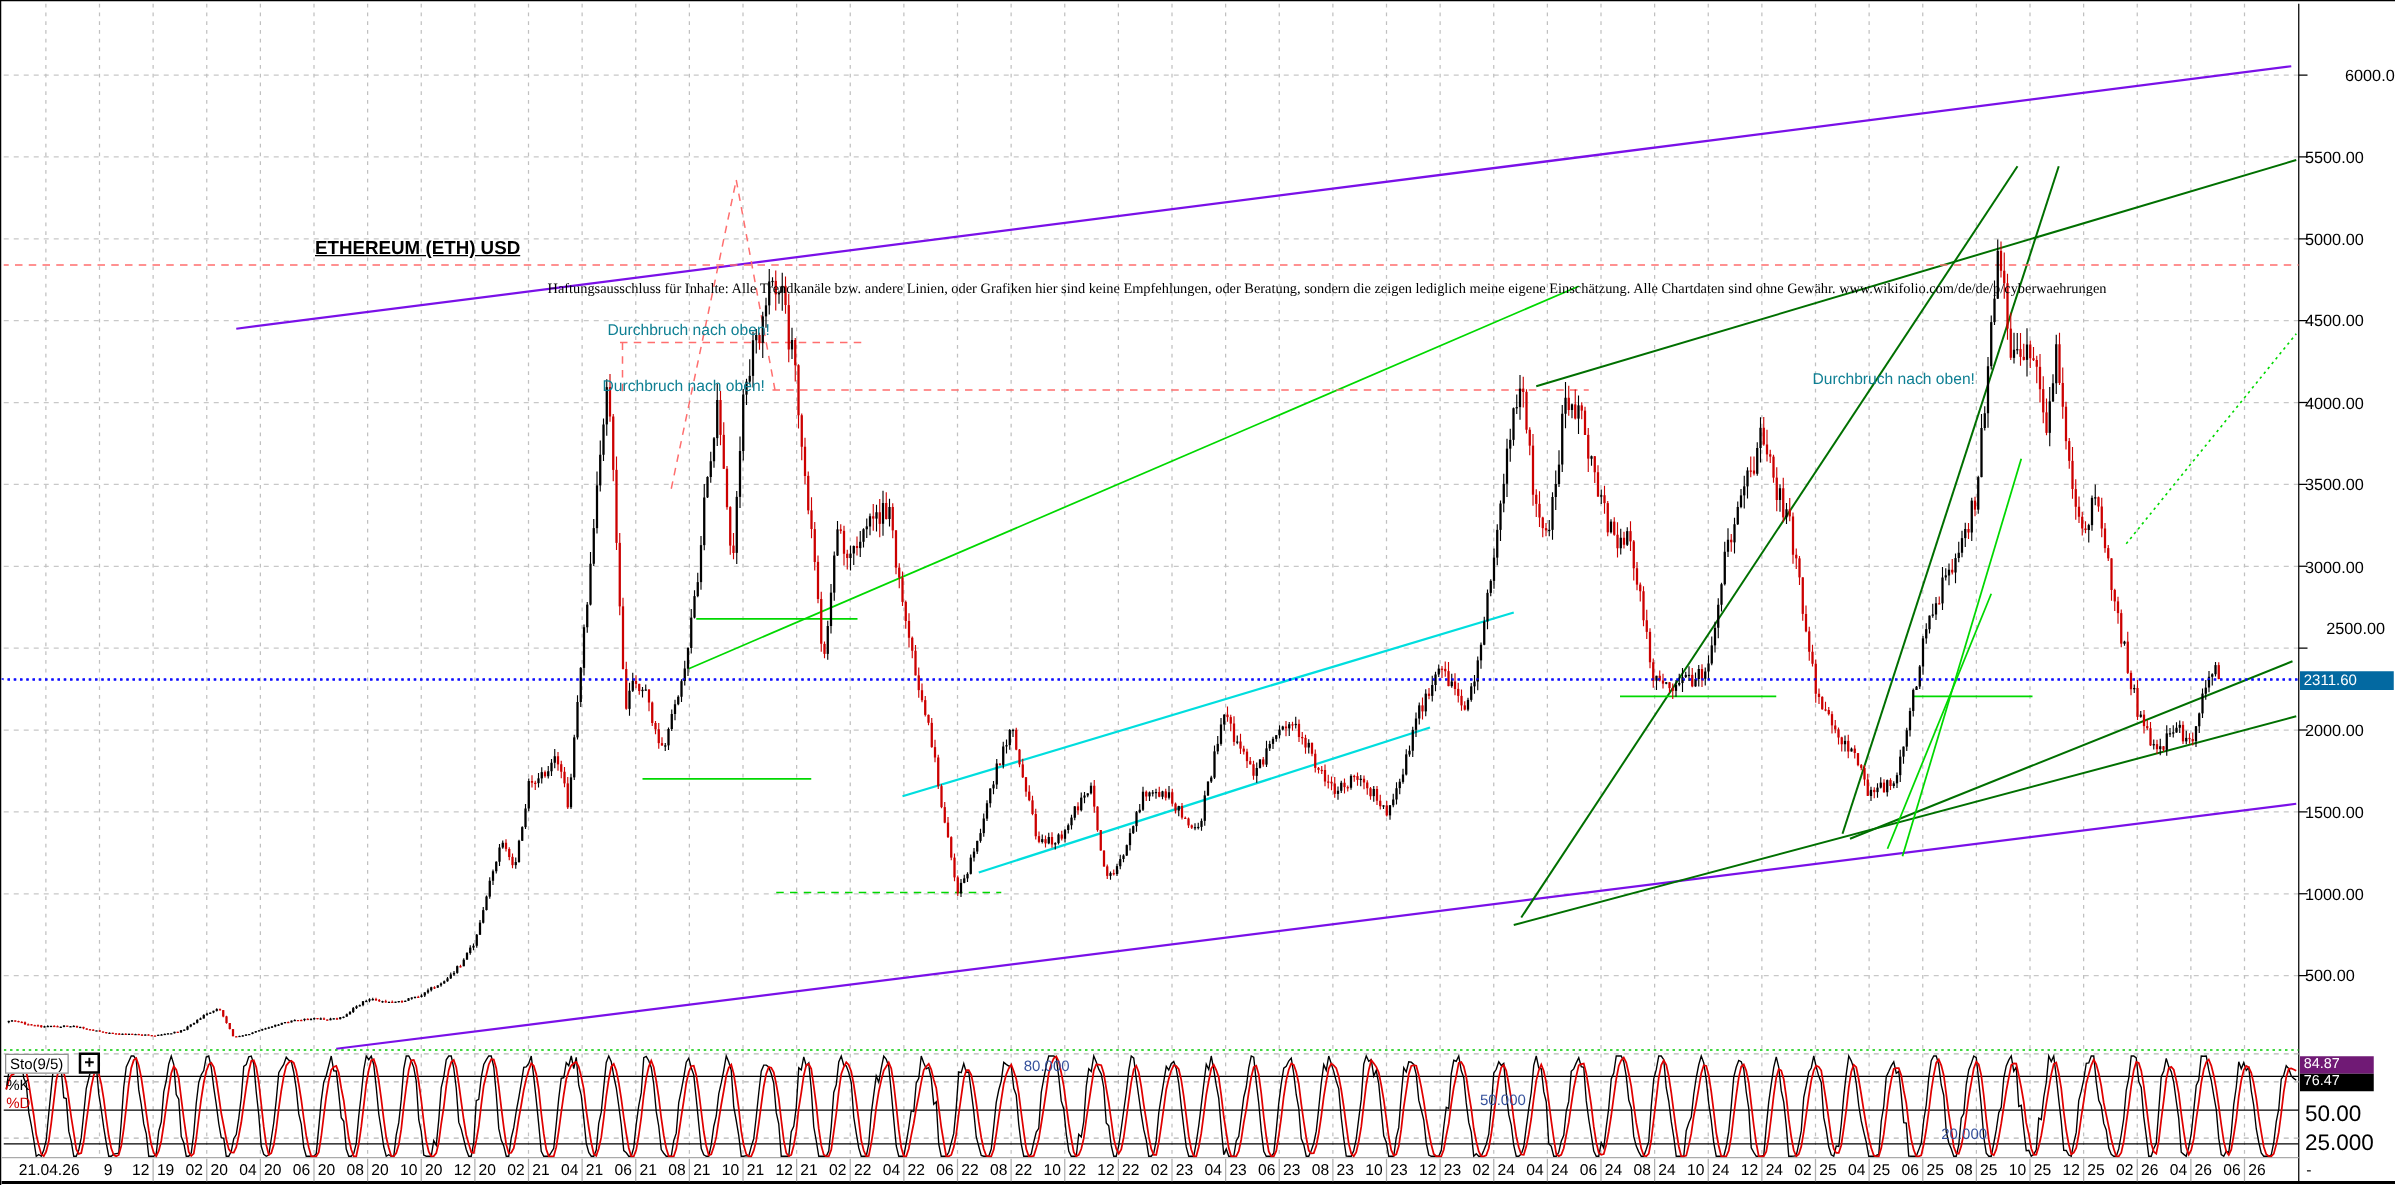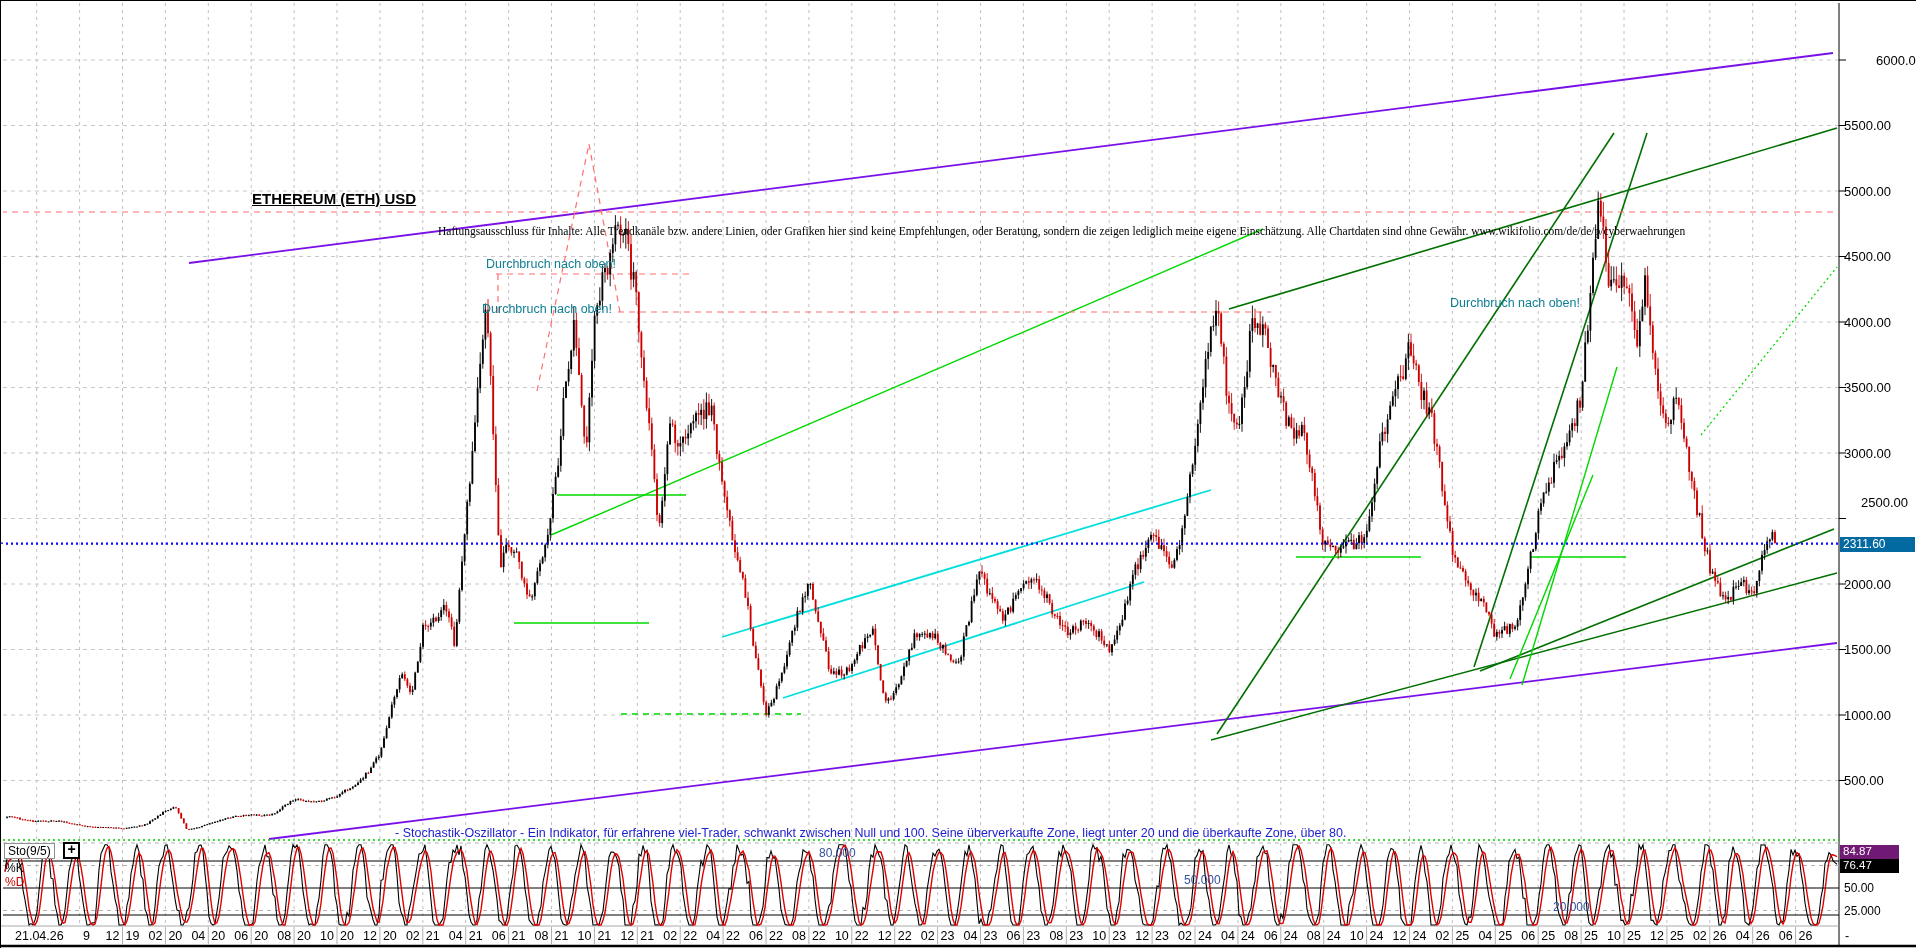--- a/index.html
+++ b/index.html
@@ -6,21 +6,21 @@
   #screen{position:relative;width:1916px;height:948px;background:#ffffff;border:1px solid #000;overflow:hidden;
           font-family:"Liberation Sans",sans-serif;}
   #plot{position:absolute;left:0;top:0;}
   .lbl{position:absolute;white-space:nowrap;}
   #title{left:251px;top:189px;font-size:15px;font-weight:bold;color:#000;text-decoration:underline;}
   #disclaimer{left:437px;top:192px;font-size:11.5px;font-family:"Liberation Serif",serif;color:#000;margin-top:32px;}
   #desc{left:394px;top:825px;font-size:12.5px;color:#1c1ccf;}
   .annot{font-size:12.5px;color:#0e7f93;}
   .yaxis-lbl{left:1843px;font-size:13px;color:#000;}
   .osc-lbl{font-size:12px;color:#35519c;font-weight:bold;}
-  .osc-right{left:1843px;font-size:12px;color:#000;}
+  .osc-right{left:1843px;font-size:18px;color:#000;}
   .date-lbl{top:928px;font-size:12.5px;color:#000;display:flex;gap:6px;}
   #date-start{left:12px;top:928px;font-size:12.5px;background:#fff;padding:0 2px;}
   #date-partial{left:82px;top:928px;font-size:12.5px;}
   #date-end{left:1844px;top:928px;font-size:12.5px;}
   #sto-box{left:3px;top:842px;font-size:12px;color:#000;background:#fff;border:1px solid #909090;padding:0 3px;height:14px;line-height:14px;}
   #plus-btn{left:62px;top:841px;width:13px;height:13px;border:2px solid #000;background:#fff;color:#000;
             font-size:14px;font-weight:bold;line-height:11px;text-align:center;cursor:pointer;}
   #k-label{left:4px;top:860px;font-size:12px;color:#000;}
   #d-label{left:4px;top:874px;font-size:12px;color:#d00000;}
   #d-value{left:1839px;top:844px;width:56px;height:13px;background:#701a75;color:#fff;font-size:11.5px;padding:0 0 1px 3px;}
@@ -878,21 +878,20 @@
         <polyline points="4,870.5 6,857.1 8,849.9 10,855.7 12,843.8 14,851.6 16,846.5 18,861.4 20,866.0 22,888.9 24,899.0 26,911.0 28,924.0 30,922.6 32,924.0 34,919.1 36,911.0 38,889.8 40,870.1 42,850.5 44,843.8 46,851.5 48,855.0 50,877.2 52,877.8 54,903.9 56,912.1 58,924.0 60,924.0 62,919.0 64,909.1 66,889.8 68,869.8 70,861.8 72,853.2 74,852.1 76,851.2 78,874.1 80,886.8 82,901.1 84,913.3 86,924.0 88,924.0 90,922.3 92,921.9 94,921.6 96,896.8 98,868.6 100,852.6 102,848.2 104,843.8 106,843.8 108,846.7 110,870.9 112,882.6 114,898.1 116,905.8 118,924.0 120,924.0 122,924.0 124,922.0 126,904.0 128,896.6 130,872.5 132,863.6 134,850.2 136,843.8 138,850.5 140,874.6 142,878.3 144,908.2 146,913.2 148,924.0 150,924.0 152,921.3 154,905.8 156,881.6 158,865.0 160,858.8 162,855.5 164,844.6 166,843.8 168,852.9 170,869.1 172,882.4 174,897.8 176,909.1 178,909.7 180,924.0 182,924.0 184,920.1 186,910.0 188,906.7 190,893.7 192,877.4 194,852.1 196,850.7 198,844.5 200,843.9 202,850.1 204,872.6 206,890.8 208,916.0 210,922.5 212,924.0 214,923.0 216,910.2 218,897.2 220,879.1 222,857.1 224,853.6 226,850.6 228,844.8 230,847.2 232,847.9 234,856.8 236,869.9 238,890.1 240,898.3 242,916.8 244,924.0 246,924.0 248,924.0 250,924.0 252,921.9 254,901.1 256,879.5 258,864.8 260,859.4 262,851.6 264,843.8 266,855.7 268,855.8 270,873.5 272,893.2 274,896.0 276,918.2 278,924.0 280,924.0 282,921.8 284,913.7 286,891.8 288,874.6 290,854.8 292,843.8 294,846.8 296,843.9 298,850.8 300,868.9 302,890.2 304,902.6 306,916.4 308,924.0 310,922.8 312,924.0 314,924.0 316,906.9 318,897.1 320,878.7 322,854.0 324,843.8 326,843.8 328,847.6 330,852.9 332,864.1 334,894.8 336,904.2 338,923.1 340,924.0 342,924.0 344,924.0 346,911.5 348,915.2 350,895.1 352,869.1 354,860.5 356,846.8 358,843.8 360,843.8 362,853.4 364,869.6 366,896.7 368,902.3 370,910.5 372,918.6 374,924.0 376,924.0 378,912.8 380,879.5 382,878.5 384,860.9 386,850.6 388,846.9 390,843.8 392,843.8 394,852.4 396,874.2 398,901.7 400,911.1 402,915.7 404,924.0 406,924.0 408,909.4 410,901.1 412,888.0 414,877.4 416,865.5 418,852.9 420,852.5 422,849.7 424,843.8 426,860.5 428,878.9 430,898.7 432,920.1 434,924.0 436,924.0 438,924.0 440,920.9 442,917.6 444,898.3 446,877.7 448,861.7 450,861.2 452,849.1 454,851.6 456,843.8 458,853.9 460,844.9 462,867.2 464,875.3 466,893.4 468,913.6 470,921.0 472,924.0 474,924.0 476,919.1 478,897.7 480,888.7 482,868.7 484,848.9 486,843.8 488,848.3 490,859.8 492,869.2 494,883.6 496,898.8 498,919.5 500,921.2 502,924.0 504,924.0 506,917.1 508,898.1 510,883.6 512,873.3 514,845.1 516,844.1 518,847.6 520,853.0 522,866.4 524,888.3 526,900.0 528,918.7 530,921.6 532,924.0 534,924.0 536,924.0 538,911.5 540,905.5 542,881.0 544,871.5 546,860.8 548,848.7 550,845.5 552,853.2 554,858.9 556,877.9 558,898.0 560,917.9 562,922.8 564,924.0 566,924.0 568,914.7 570,900.2 572,891.8 574,874.1 576,865.3 578,855.2 580,843.8 582,848.6 584,855.3 586,884.6 588,895.4 590,907.5 592,924.0 594,924.0 596,923.5 598,924.0 600,916.3 602,909.9 604,892.4 606,873.4 608,856.0 610,851.1 612,851.1 614,852.6 616,858.0 618,865.7 620,889.1 622,898.0 624,924.0 626,924.0 628,924.0 630,924.0 632,904.3 634,900.1 636,884.9 638,853.2 640,855.0 642,844.5 644,851.7 646,849.4 648,870.3 650,900.4 652,911.6 654,924.0 656,923.9 658,924.0 660,924.0 662,919.8 664,900.3 666,873.0 668,866.8 670,848.6 672,843.8 674,851.2 676,851.7 678,857.1 680,865.0 682,892.6 684,905.5 686,917.3 688,924.0 690,924.0 692,924.0 694,914.2 696,889.8 698,874.7 700,859.8 702,864.8 704,853.7 706,843.8 708,846.4 710,852.2 712,872.6 714,894.5 716,915.8 718,924.0 720,924.0 722,924.0 724,913.2 726,901.4 728,887.5 730,888.3 732,865.3 734,861.6 736,843.8 738,849.4 740,854.1 742,853.0 744,861.9 746,882.4 748,880.5 750,914.4 752,924.0 754,924.0 756,924.0 758,920.8 760,913.3 762,905.7 764,885.1 766,856.5 768,857.1 770,849.9 772,856.8 774,856.6 776,872.4 778,888.1 780,908.6 782,916.0 784,923.3 786,924.0 788,924.0 790,924.0 792,918.2 794,900.1 796,880.9 798,871.0 800,863.8 802,848.9 804,850.5 806,851.8 808,851.9 810,869.6 812,875.1 814,898.4 816,914.4 818,924.0 820,924.0 822,924.0 824,922.1 826,912.7 828,904.7 830,901.6 832,873.0 834,861.9 836,851.5 838,843.8 840,843.8 842,843.8 844,845.0 846,860.3 848,879.7 850,886.2 852,905.8 854,919.9 856,924.0 858,924.0 860,924.0 862,906.4 864,908.6 866,896.2 868,868.2 870,854.0 872,856.2 874,843.8 876,848.5 878,854.3 880,858.1 882,869.2 884,897.3 886,899.7 888,915.5 890,924.0 892,924.0 894,915.4 896,901.8 898,887.4 900,873.0 902,855.3 904,843.8 906,845.5 908,861.8 910,876.0 912,890.3 914,902.7 916,911.1 918,924.0 920,924.0 922,921.5 924,911.3 926,889.4 928,876.7 930,864.3 932,852.1 934,855.1 936,850.0 938,848.2 940,853.9 942,865.6 944,883.9 946,900.8 948,916.5 950,924.0 952,924.0 954,924.0 956,913.2 958,899.5 960,883.1 962,866.6 964,850.4 966,854.7 968,843.8 970,854.5 972,867.1 974,877.7 976,901.4 978,922.7 980,918.1 982,924.0 984,924.0 986,924.0 988,911.8 990,908.0 992,892.5 994,876.8 996,868.6 998,853.2 1000,843.8 1002,844.8 1004,864.7 1006,881.6 1008,903.3 1010,920.0 1012,924.0 1014,924.0 1016,924.0 1018,921.6 1020,903.1 1022,881.7 1024,865.9 1026,853.5 1028,852.0 1030,847.8 1032,845.4 1034,858.0 1036,874.8 1038,885.6 1040,909.9 1042,914.7 1044,924.0 1046,924.0 1048,919.4 1050,913.6 1052,903.9 1054,885.6 1056,865.6 1058,850.7 1060,855.3 1062,843.8 1064,849.9 1066,856.3 1068,863.9 1070,870.1 1072,893.0 1074,910.0 1076,923.9 1078,924.0 1080,924.0 1082,919.4 1084,910.1 1086,893.9 1088,878.5 1090,850.3 1092,843.8 1094,848.0 1096,846.7 1098,859.9 1100,855.3 1102,866.1 1104,887.0 1106,907.6 1108,912.8 1110,924.0 1112,924.0 1114,924.0 1116,909.1 1118,900.9 1120,875.2 1122,853.1 1124,856.6 1126,848.4 1128,848.7 1130,850.5 1132,858.7 1134,879.1 1136,886.8 1138,895.0 1140,913.3 1142,923.0 1144,924.0 1146,924.0 1148,924.0 1150,924.0 1152,919.4 1154,900.6 1156,884.8 1158,885.9 1160,858.0 1162,847.2 1164,848.0 1166,843.8 1168,855.4 1170,861.2 1172,881.3 1174,896.9 1176,904.7 1178,924.0 1180,922.0 1182,924.0 1184,924.0 1186,919.4 1188,914.4 1190,906.4 1192,885.4 1194,857.5 1196,854.4 1198,848.4 1200,851.4 1202,849.7 1204,873.1 1206,890.7 1208,899.0 1210,915.4 1212,924.0 1214,924.0 1216,922.3 1218,916.4 1220,900.9 1222,885.9 1224,873.0 1226,851.3 1228,843.8 1230,853.3 1232,854.0 1234,872.3 1236,880.4 1238,914.0 1240,916.0 1242,924.0 1244,924.0 1246,920.8 1248,911.9 1250,907.3 1252,888.0 1254,880.1 1256,856.1 1258,854.1 1260,849.3 1262,845.2 1264,852.4 1266,852.8 1268,879.5 1270,894.4 1272,906.6 1274,919.8 1276,924.0 1278,924.0 1280,913.2 1282,917.5 1284,900.7 1286,885.4 1288,862.1 1290,857.4 1292,843.8 1294,843.8 1296,843.8 1298,848.4 1300,859.9 1302,879.0 1304,885.2 1306,908.1 1308,915.9 1310,920.5 1312,924.0 1314,924.0 1316,918.4 1318,912.1 1320,884.0 1322,862.1 1324,854.7 1326,843.8 1328,843.8 1330,846.7 1332,869.2 1334,880.0 1336,896.1 1338,908.6 1340,924.0 1342,924.0 1344,924.0 1346,924.0 1348,903.6 1350,897.4 1352,892.6 1354,874.4 1356,861.0 1358,850.8 1360,843.8 1362,849.3 1364,862.7 1366,881.9 1368,895.3 1370,913.4 1372,924.0 1374,924.0 1376,924.0 1378,924.0 1380,916.2 1382,904.3 1384,883.8 1386,860.6 1388,852.6 1390,847.4 1392,848.4 1394,854.1 1396,872.6 1398,885.8 1400,917.3 1402,920.9 1404,924.0 1406,924.0 1408,924.0 1410,923.3 1412,900.5 1414,880.5 1416,866.3 1418,852.9 1420,844.5 1422,852.9 1424,871.5 1426,880.7 1428,899.7 1430,924.0 1432,924.0 1434,923.9 1436,923.5 1438,914.1 1440,903.7 1442,876.8 1444,867.4 1446,856.6 1448,853.4 1450,843.8 1452,852.7 1454,859.9 1456,865.0 1458,893.1 1460,902.9 1462,916.4 1464,922.8 1466,924.0 1468,915.9 1470,916.2 1472,898.4 1474,875.9 1476,858.3 1478,843.8 1480,847.7 1482,853.5 1484,865.7 1486,883.4 1488,895.7 1490,904.5 1492,912.7 1494,924.0 1496,924.0 1498,924.0 1500,923.4 1502,922.6 1504,896.0 1506,884.0 1508,860.4 1510,856.2 1512,851.7 1514,848.5 1516,857.6 1518,856.1 1520,874.7 1522,897.1 1524,897.5 1526,923.8 1528,924.0 1530,924.0 1532,924.0 1534,918.9 1536,913.4 1538,895.0 1540,883.0 1542,861.3 1544,847.5 1546,843.8 1548,843.8 1550,850.7 1552,867.0 1554,875.2 1556,904.3 1558,913.2 1560,918.0 1562,924.0 1564,924.0 1566,915.0 1568,893.5 1570,889.8 1572,866.6 1574,854.9 1576,849.9 1578,843.8 1580,845.1 1582,863.7 1584,883.6 1586,908.4 1588,921.5 1590,924.0 1592,924.0 1594,913.8 1596,902.9 1598,889.2 1600,884.9 1602,861.4 1604,851.7 1606,847.1 1608,843.8 1610,856.1 1612,852.7 1614,884.2 1616,883.3 1618,902.4 1620,919.5 1622,919.2 1624,924.0 1626,922.5 1628,918.8 1630,893.5 1632,894.7 1634,876.8 1636,865.1 1638,843.8 1640,848.3 1642,843.8 1644,860.2 1646,878.7 1648,896.1 1650,919.3 1652,919.4 1654,923.0 1656,924.0 1658,913.5 1660,904.9 1662,879.5 1664,871.9 1666,862.7 1668,849.6 1670,849.3 1672,843.8 1674,843.8 1676,864.5 1678,879.2 1680,883.8 1682,897.7 1684,903.0 1686,917.5 1688,922.4 1690,924.0 1692,924.0 1694,918.1 1696,906.8 1698,893.8 1700,871.2 1702,861.6 1704,843.8 1706,843.8 1708,845.3 1710,864.2 1712,868.9 1714,892.5 1716,907.7 1718,924.0 1720,924.0 1722,917.8 1724,913.7 1726,887.4 1728,860.3 1730,855.8 1732,845.7 1734,852.3 1736,856.3 1738,864.9 1740,879.8 1742,893.9 1744,920.8 1746,922.5 1748,924.0 1750,916.6 1752,906.1 1754,887.3 1756,867.4 1758,863.1 1760,843.8 1762,844.0 1764,843.8 1766,854.9 1768,863.4 1770,875.4 1772,886.5 1774,909.7 1776,922.7 1778,924.0 1780,919.9 1782,921.0 1784,905.3 1786,882.5 1788,868.8 1790,848.4 1792,854.0 1794,849.1 1796,855.3 1798,853.0 1800,871.6 1802,883.4 1804,902.0 1806,912.8 1808,921.4 1810,924.0 1812,924.0 1814,924.0 1816,922.9 1818,913.2 1820,896.3 1822,886.4 1824,862.3 1826,859.0 1828,851.6 1830,853.8 1832,859.7 1834,861.7 1836,863.2 " fill="none" stroke="#000000" stroke-width="1.1"></polyline>
         <polyline points="4,870.5 6,863.8 8,859.2 10,858.3 12,851.6 14,850.3 16,849.4 18,850.8 20,856.4 22,865.7 24,878.8 26,891.2 28,906.6 30,915.1 32,922.3 34,924.0 36,920.2 38,912.0 40,897.5 42,880.3 44,863.5 46,854.0 48,850.2 50,856.9 52,865.4 54,878.5 56,892.8 58,905.3 60,918.4 62,922.1 64,921.4 66,912.0 68,896.9 70,882.6 72,868.6 74,859.2 76,854.6 78,857.6 80,866.1 82,878.3 84,893.8 86,907.8 88,917.7 90,923.0 92,924.0 94,923.0 96,915.7 98,902.2 100,884.9 102,866.6 104,853.3 106,847.1 108,845.6 110,851.3 112,861.0 114,874.6 116,889.3 118,903.1 120,914.5 122,921.2 124,924.0 126,919.8 128,911.8 130,898.8 132,884.2 134,870.7 136,857.5 138,852.0 140,854.8 142,861.8 144,877.9 146,893.6 148,907.5 150,920.5 152,923.7 154,921.9 156,909.7 158,893.4 160,877.8 162,865.2 164,856.0 166,850.7 168,849.2 170,852.6 172,862.1 174,875.6 176,889.6 178,899.8 180,910.2 182,918.3 184,921.0 186,921.1 188,916.7 190,907.6 192,897.0 194,882.5 196,868.5 198,856.2 200,847.8 202,847.3 204,852.8 206,864.4 208,882.4 210,900.5 212,914.9 214,922.9 216,921.5 218,915.1 220,902.4 222,885.9 224,871.7 226,860.1 228,851.5 230,849.0 232,847.6 234,849.2 236,855.5 238,866.2 240,878.8 242,893.8 244,907.5 246,916.9 248,924.0 250,924.0 252,924.0 254,920.8 256,908.2 258,891.8 260,876.2 262,863.9 264,854.9 266,852.6 268,851.7 270,857.2 272,869.5 274,879.6 276,895.2 278,909.4 280,918.6 282,924.0 284,924.0 286,914.4 288,900.5 290,883.7 292,866.2 294,855.0 296,847.3 298,846.3 300,852.6 302,863.5 304,878.1 306,894.5 308,909.0 310,917.2 312,923.8 314,924.0 316,921.4 318,914.9 320,902.3 322,884.2 324,868.4 326,855.1 328,847.3 330,847.0 332,852.1 334,864.8 336,879.0 338,896.6 340,911.8 342,920.3 344,924.0 346,923.9 348,921.4 350,913.0 352,897.8 354,885.0 356,867.9 358,855.1 360,848.7 362,847.0 364,852.7 366,865.9 368,880.5 370,894.8 372,907.0 374,914.1 376,920.8 378,921.4 380,911.6 382,900.0 384,882.9 386,867.4 388,859.2 390,850.6 392,846.3 394,846.7 396,853.6 398,868.0 400,884.9 402,900.7 404,914.7 406,921.6 408,921.2 410,917.5 412,907.0 414,894.0 416,883.0 418,871.0 420,862.1 422,855.2 424,849.7 426,851.6 428,858.2 430,870.5 432,889.6 434,905.9 436,918.5 438,924.0 440,924.0 442,924.0 444,916.7 446,903.6 448,888.8 450,874.7 452,862.4 454,855.9 456,851.4 458,849.6 460,848.6 462,852.5 464,860.3 466,870.2 468,887.4 470,900.8 472,913.0 474,922.2 476,923.6 478,917.8 480,908.9 482,893.6 484,876.0 486,862.5 488,852.4 490,850.2 492,855.3 494,865.2 496,877.9 498,892.8 500,905.8 502,917.4 504,924.0 506,924.0 508,918.9 510,907.2 512,893.0 514,875.0 516,861.5 518,852.5 520,847.5 522,852.8 524,863.8 526,876.9 528,893.4 530,907.2 532,917.7 534,924.0 536,924.0 538,924.0 540,918.1 542,905.8 544,892.4 546,879.7 548,865.5 550,856.6 552,852.0 554,851.6 556,858.9 558,872.0 560,888.2 562,904.2 564,915.8 566,923.2 568,922.4 570,916.7 572,908.5 574,895.2 576,882.8 578,871.6 580,859.6 582,853.2 584,850.7 586,858.1 588,871.0 590,885.7 592,904.0 594,915.2 596,922.3 598,924.0 600,924.0 602,919.3 604,911.5 606,898.0 608,882.9 610,868.2 612,857.9 614,852.7 616,853.2 618,856.8 620,866.3 622,877.7 624,895.0 626,911.1 628,921.4 630,924.0 632,923.0 634,915.4 636,904.1 638,885.6 640,873.3 642,859.4 644,851.1 646,850.1 648,854.0 650,867.9 652,882.9 654,901.9 656,915.3 658,922.7 660,924.0 662,924.0 664,918.8 666,904.5 668,890.0 670,872.2 672,858.1 674,852.6 676,848.8 678,851.0 680,856.2 682,866.6 684,880.0 686,895.1 688,911.4 690,919.4 692,924.0 694,923.7 696,913.7 698,901.1 700,884.6 702,872.3 704,863.3 706,855.5 708,852.2 710,849.0 712,853.7 714,866.4 716,883.8 718,902.5 720,917.0 722,924.0 724,924.0 726,918.0 728,907.3 730,897.6 732,885.6 734,875.7 736,864.7 738,855.0 740,852.2 742,850.1 744,854.6 746,862.8 748,869.4 750,884.8 752,900.6 754,912.6 756,924.0 758,924.0 760,923.0 762,916.9 764,906.3 766,890.2 768,876.1 770,862.2 772,855.1 774,855.1 776,858.9 778,868.5 780,881.4 782,896.3 784,909.0 786,918.2 788,923.6 790,924.0 792,924.0 794,918.7 796,906.4 798,892.5 800,878.9 802,866.1 804,858.6 806,853.8 808,850.8 810,856.0 812,862.1 814,873.8 816,889.4 818,904.5 820,918.3 822,924.0 824,924.0 826,923.7 828,917.4 830,910.3 832,898.0 834,885.3 836,872.0 838,857.6 840,850.2 842,845.7 844,844.1 846,848.2 848,857.2 850,867.8 852,883.0 854,897.9 856,909.8 858,920.8 860,924.0 862,922.9 864,918.2 866,909.7 868,894.8 870,881.7 872,868.6 874,855.6 876,850.6 878,850.7 880,851.2 882,857.5 884,869.7 886,881.1 888,895.4 890,909.8 892,918.0 894,921.9 896,918.5 898,908.7 900,894.4 902,879.4 904,864.9 906,854.4 908,851.6 910,856.8 912,868.4 914,882.7 916,895.0 918,908.1 920,918.1 922,922.8 924,922.8 926,913.1 928,899.7 930,885.4 932,870.6 934,862.1 936,855.4 938,851.3 940,851.8 942,854.4 944,862.9 946,876.1 948,891.7 950,907.9 952,918.6 954,924.0 956,924.0 958,916.6 960,905.7 962,890.6 964,874.9 966,863.7 968,853.9 970,850.8 972,855.0 974,860.8 976,875.2 978,892.2 980,905.0 982,917.5 984,924.0 986,924.0 988,924.0 990,920.0 992,910.6 994,897.3 996,886.5 998,872.8 1000,860.6 1002,852.6 1004,851.6 1006,858.7 1008,873.6 1010,892.4 1012,908.0 1014,920.2 1016,924.0 1018,924.0 1020,919.8 1022,907.6 1024,893.1 1026,876.0 1028,863.3 1030,854.8 1032,849.7 1034,850.8 1036,856.5 1038,866.0 1040,882.1 1042,896.2 1044,909.2 1046,919.4 1048,921.7 1050,921.5 1052,915.8 1054,905.6 1056,892.2 1058,876.5 1060,864.3 1062,853.9 1064,849.9 1066,851.3 1068,853.5 1070,860.1 1072,870.8 1074,884.2 1076,899.3 1078,913.9 1080,921.8 1082,924.0 1084,920.7 1086,912.0 1088,900.5 1090,883.2 1092,866.6 1094,855.1 1096,847.2 1098,849.6 1100,852.5 1102,857.0 1104,867.1 1106,879.0 1108,893.4 1110,908.4 1112,919.2 1114,923.4 1116,922.5 1118,916.1 1120,902.3 1122,884.6 1124,871.5 1126,858.3 1128,851.7 1130,851.1 1132,851.6 1134,859.2 1136,868.7 1138,879.9 1140,893.5 1142,904.5 1144,914.5 1146,922.2 1148,924.0 1150,924.0 1152,924.0 1154,918.8 1156,907.6 1158,897.7 1160,882.3 1162,869.0 1164,859.8 1166,849.3 1168,848.6 1170,852.1 1172,860.4 1174,873.7 1176,886.0 1178,901.8 1180,912.0 1182,920.1 1184,924.0 1186,924.0 1188,923.3 1190,917.6 1192,906.4 1194,890.9 1196,875.9 1198,861.4 1200,852.9 1202,851.0 1204,855.6 1206,866.2 1208,878.1 1210,894.6 1212,908.0 1214,916.8 1216,922.6 1218,922.8 1220,916.3 1222,906.4 1224,894.0 1226,877.8 1228,863.5 1230,855.4 1232,850.6 1234,855.8 1236,865.0 1238,880.2 1240,895.7 1242,909.8 1244,922.2 1246,923.9 1248,922.9 1250,917.6 1252,907.0 1254,896.9 1256,882.9 1258,869.6 1260,859.9 1262,851.2 1264,850.3 1266,849.9 1268,857.5 1270,869.8 1272,883.3 1274,900.1 1276,912.8 1278,921.2 1280,922.8 1282,922.2 1284,914.9 1286,904.2 1288,891.4 1290,876.4 1292,862.2 1294,851.8 1296,847.2 1298,845.0 1300,849.0 1302,857.8 1304,868.1 1306,883.1 1308,897.1 1310,907.4 1312,917.9 1314,923.4 1316,924.0 1318,921.9 1320,911.2 1322,894.2 1324,878.2 1326,861.2 1328,851.1 1330,847.3 1332,850.9 1334,859.9 1336,873.0 1338,888.5 1340,903.4 1342,916.0 1344,924.0 1346,924.0 1348,923.5 1350,915.3 1352,905.9 1354,892.0 1356,881.4 1358,869.7 1360,857.5 1362,851.2 1364,851.7 1366,859.4 1368,872.3 1370,888.3 1372,905.2 1374,915.8 1376,924.0 1378,924.0 1380,924.0 1382,919.5 1384,908.5 1386,891.2 1388,875.3 1390,861.1 1392,852.2 1394,850.6 1396,855.6 1398,865.2 1400,882.5 1402,899.2 1404,913.6 1406,923.9 1408,924.0 1410,924.0 1412,920.3 1414,908.6 1416,892.6 1418,875.1 1420,861.1 1422,854.2 1424,855.4 1426,862.4 1428,876.2 1430,894.3 1432,908.4 1434,919.2 1436,924.0 1438,922.4 1440,916.3 1442,904.5 1444,890.5 1446,876.1 1448,863.5 1450,855.3 1452,851.6 1454,852.5 1456,855.4 1458,867.7 1460,880.2 1462,894.3 1464,908.8 1466,918.1 1468,921.3 1470,921.3 1472,915.2 1474,901.6 1476,887.2 1478,869.1 1480,856.4 1482,850.8 1484,852.7 1486,862.6 1488,874.6 1490,887.3 1492,899.1 1494,909.3 1496,917.4 1498,923.3 1500,924.0 1502,924.0 1504,917.5 1506,906.5 1508,890.8 1510,874.2 1512,863.1 1514,854.2 1516,853.5 1518,853.5 1520,859.2 1522,871.4 1524,881.3 1526,898.3 1528,910.7 1530,918.9 1532,924.0 1534,924.0 1536,923.2 1538,914.4 1540,902.6 1542,888.2 1544,871.7 1546,858.9 1548,849.1 1550,846.5 1552,851.3 1554,859.2 1556,874.3 1558,889.9 1560,902.7 1562,916.4 1564,921.6 1566,922.0 1568,915.9 1570,905.8 1572,891.2 1574,876.2 1576,865.3 1578,853.8 1580,848.4 1582,850.6 1584,859.1 1586,875.2 1588,894.3 1590,910.3 1592,921.8 1594,923.2 1596,918.5 1598,909.0 1600,897.7 1602,884.6 1604,871.8 1606,861.3 1608,851.0 1610,849.7 1612,849.9 1614,859.2 1616,869.1 1618,880.6 1620,897.3 1622,906.1 1624,917.8 1626,922.9 1628,922.7 1630,916.2 1632,907.4 1634,895.9 1636,882.5 1638,870.1 1640,858.5 1642,850.2 1644,849.0 1646,857.7 1648,869.7 1650,888.5 1652,903.4 1654,914.5 1656,922.5 1658,921.1 1660,917.4 1662,906.6 1664,892.5 1666,879.8 1668,865.9 1670,858.4 1672,851.3 1674,846.6 1676,850.4 1678,857.8 1680,867.8 1682,881.3 1684,890.9 1686,900.5 1688,910.2 1690,918.1 1692,924.0 1694,924.0 1696,921.2 1698,912.2 1700,897.5 1702,883.3 1704,867.6 1706,855.1 1708,848.6 1710,849.3 1712,855.5 1714,867.7 1716,883.3 1718,899.2 1720,914.1 1722,920.4 1724,921.9 1726,911.9 1728,894.8 1730,879.3 1732,862.3 1734,853.5 1736,852.5 1738,854.8 1740,863.3 1742,873.7 1744,889.9 1746,904.3 1748,916.9 1750,922.6 1752,918.9 1754,910.1 1756,894.4 1758,881.0 1760,865.4 1762,854.6 1764,848.7 1766,846.6 1768,851.5 1770,859.4 1772,870.1 1774,883.8 1776,898.6 1778,911.9 1780,920.2 1782,923.0 1784,918.7 1786,907.2 1788,894.4 1790,876.3 1792,863.4 1794,855.1 1796,851.7 1798,852.9 1800,857.3 1802,865.9 1804,877.5 1806,892.5 1808,904.9 1810,916.4 1812,922.4 1814,924.0 1816,924.0 1818,922.1 1820,914.7 1822,904.7 1824,889.6 1826,872.5 1828,860.7 1830,854.1 1832,853.8 1834,854.6 1836,855.6 " fill="none" stroke="#e00000" stroke-width="1.4"></polyline>
       </g>
     <g id="g-price">
         <line x1="0" y1="542.1804" x2="1838" y2="542.1804" stroke="#0000ff" stroke-width="1.3" stroke-dasharray="2 3"></line>
       </g>
   </svg>
 
   <div class="lbl" id="title">ETHEREUM (ETH) USD</div>
   <div class="lbl" id="disclaimer">Haftungsausschluss für Inhalte: Alle Trendkanäle bzw. andere Linien, oder Grafiken hier sind keine Empfehlungen, oder Beratung, sondern die zeigen lediglich meine eigene Einschätzung. Alle Chartdaten sind ohne Gewähr. www.wikifolio.com/de/de/p/cyberwaehrungen</div>
-  <div class="lbl" id="desc">- Stochastik-Oszillator - Ein Indikator, für erfahrene viel-Trader, schwankt zwischen Null und 100. Seine überverkaufte Zone, liegt unter 20 und die überkaufte Zone, über 80.</div>
 
   <div class="lbl" id="sto-box">Sto(9/5)</div>
   <div class="lbl" id="plus-btn">+</div>
   <div class="lbl" id="k-label">%K</div>
   <div class="lbl" id="d-label">%D</div>
   <div class="lbl" id="d-value">84.87</div>
   <div class="lbl" id="k-value">76.47</div>
   <div class="lbl" id="price-box">2311.60</div>
 
   <div class="lbl" id="date-start">21.04.26</div>

